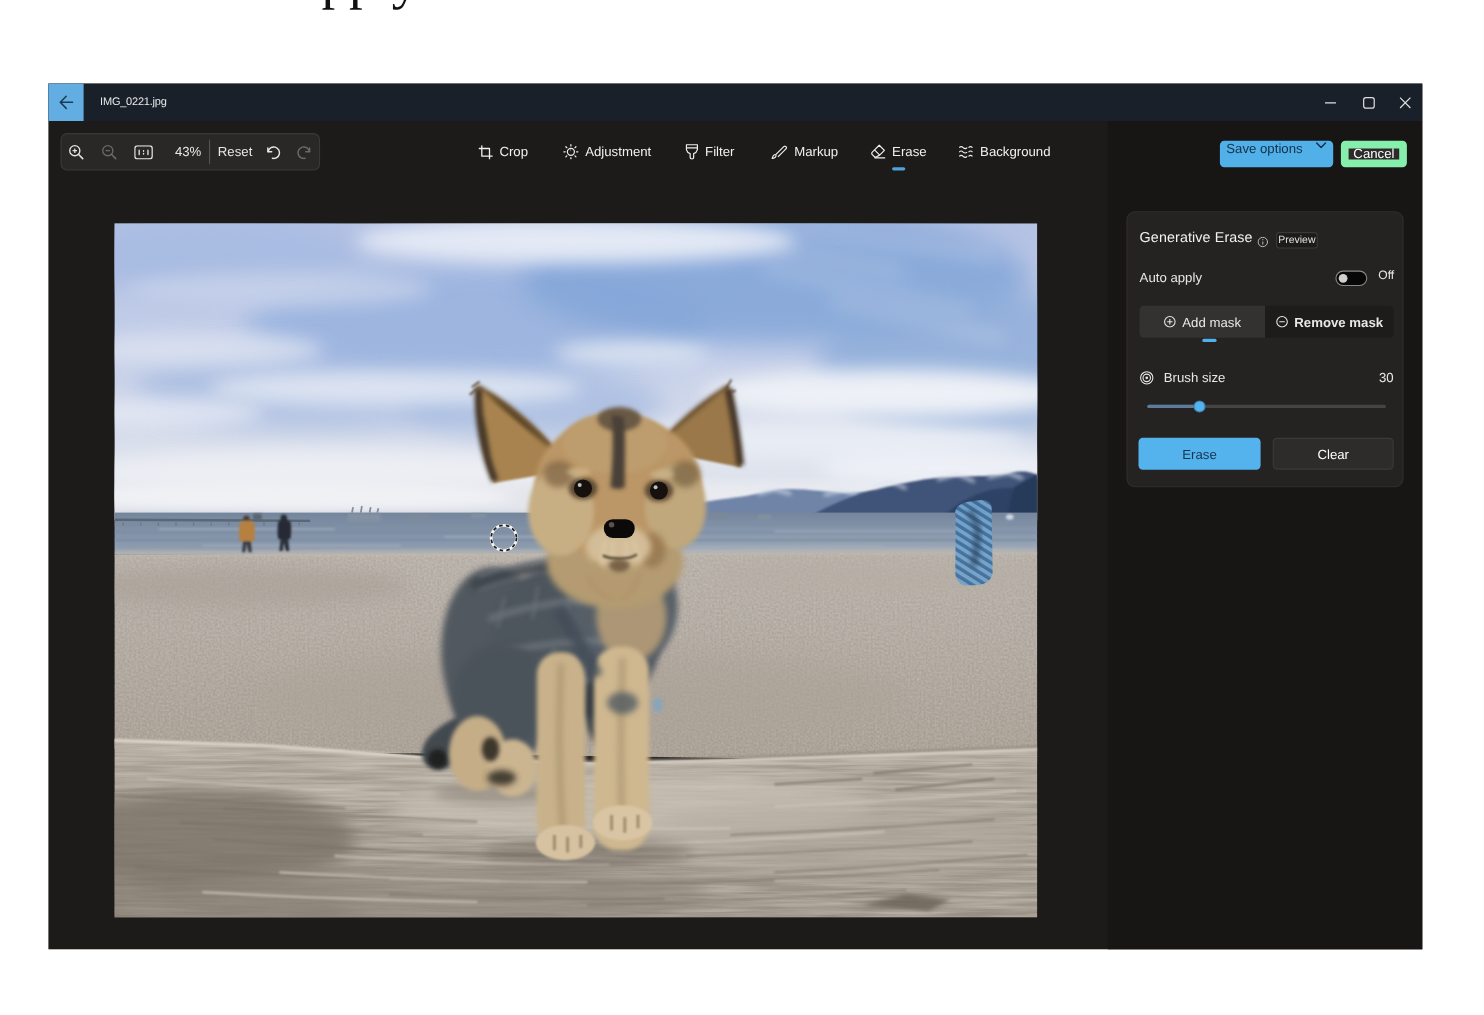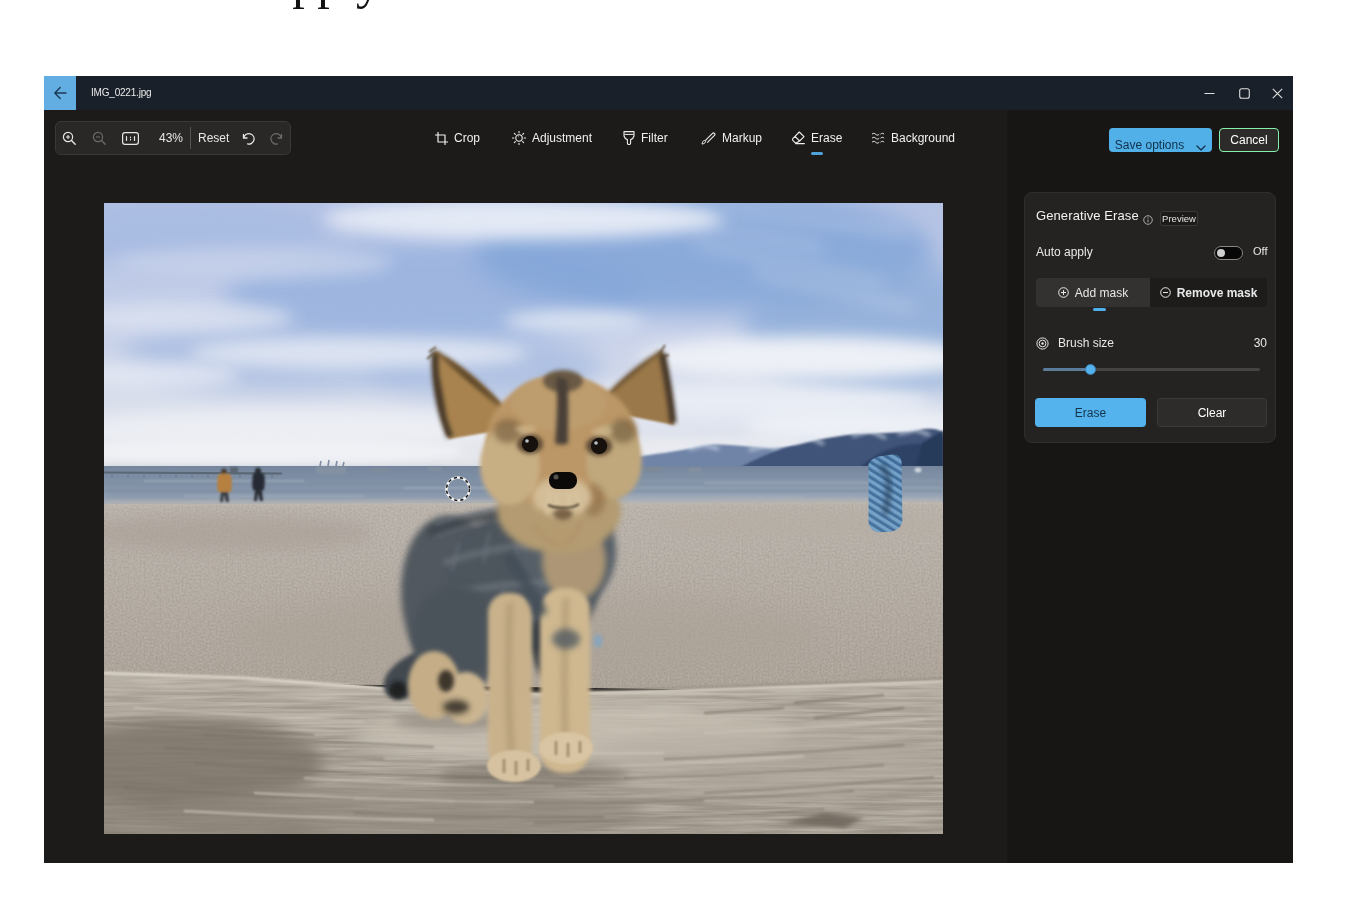--- a/index.html
+++ b/index.html
@@ -8,22 +8,22 @@
   .win{position:absolute;left:44px;top:76px;width:1249px;height:787px;background:#1d1b1a;}
   .titlebar{position:absolute;left:0;top:0;width:100%;height:34px;background:#1a202a;}
   .backbtn{position:absolute;left:0;top:0;width:32px;height:34px;background:#62aee3;display:flex;align-items:center;justify-content:center;}
   .wtitle{position:absolute;left:47px;top:0;height:34px;line-height:34px;color:#e9e9e9;font-size:10px;letter-spacing:-0.2px;}
   .caption{position:absolute;top:0;height:34px;width:46px;display:flex;align-items:center;justify-content:center;color:#dfdfdf;}
   .panel{position:absolute;right:0;top:34px;width:286px;bottom:0;background:#171615;}
   .pill{position:absolute;left:11px;top:45px;width:236px;height:34px;background:#2a2827;border:1px solid #3a3938;border-radius:6px;display:flex;align-items:center;color:#e6e6e6;}
   .tabs{position:absolute;left:0;top:45px;height:34px;width:100%;color:#f0f0f0;font-size:12px;}
   .tab{position:absolute;top:0;height:34px;display:flex;align-items:center;}
   .tab svg{margin-right:6px;}
-  .saveopt{position:absolute;left:1065px;top:52px;width:103px;height:24px;background:#52b0e9;border-radius:4px;color:#123049;font-size:12px;display:flex;align-items:flex-end;justify-content:center;}
-  .cancelbtn{position:absolute;left:1175px;top:52px;width:60px;height:24px;background:#2d2b2a;border:1px solid #86efac;border-radius:4px;color:#fff;font-size:12px;display:flex;align-items:center;justify-content:center;}
+  .saveopt{position:absolute;left:1065px;top:52px;width:103px;height:24px;background:#52b0e9;border-radius:4px;color:#123049;font-size:12px;display:flex;align-items:flex-start;justify-content:center;}
+  .cancelbtn{position:absolute;left:1175px;top:52px;width:60px;height:24px;background:#2d2b2a;border:7px solid #86efac;border-radius:4px;color:#fff;font-size:12px;display:flex;align-items:center;justify-content:center;}
   .card{position:absolute;left:980px;top:116px;width:252px;height:251px;background:#252322;border:1px solid #302e2d;border-radius:8px;color:#e8e8e8;}
   .ge-title{position:absolute;left:11px;top:15px;font-size:13px;color:#f2f2f2;letter-spacing:0.1px;}
   .previewbadge{position:absolute;left:135px;top:18px;width:38px;height:15px;background:#1c1b1a;border:1px solid #3a3938;border-radius:3px;font-size:9.5px;display:flex;align-items:center;justify-content:center;color:#e3e3e3;}
   .autoapply{position:absolute;left:11px;top:52px;font-size:12px;}
   .toggle{position:absolute;left:189px;top:53px;width:29px;height:14px;border:1px solid #878787;border-radius:7px;background:#070707;}
   .knob{position:absolute;left:2px;top:2px;width:8px;height:8px;border-radius:50%;background:#cfcfcf;}
   .offlbl{position:absolute;left:228px;top:52px;font-size:11px;}
   .tabctl{position:absolute;left:11px;top:85px;width:231px;height:29px;border-radius:4px;display:flex;font-size:12px;}
   .tab-add{width:114px;background:#343231;border-radius:4px 0 0 4px;display:flex;align-items:center;justify-content:center;}
   .tab-rem{width:117px;background:#1d1c1b;border-radius:0 4px 4px 0;display:flex;align-items:center;justify-content:center;font-weight:bold;}

